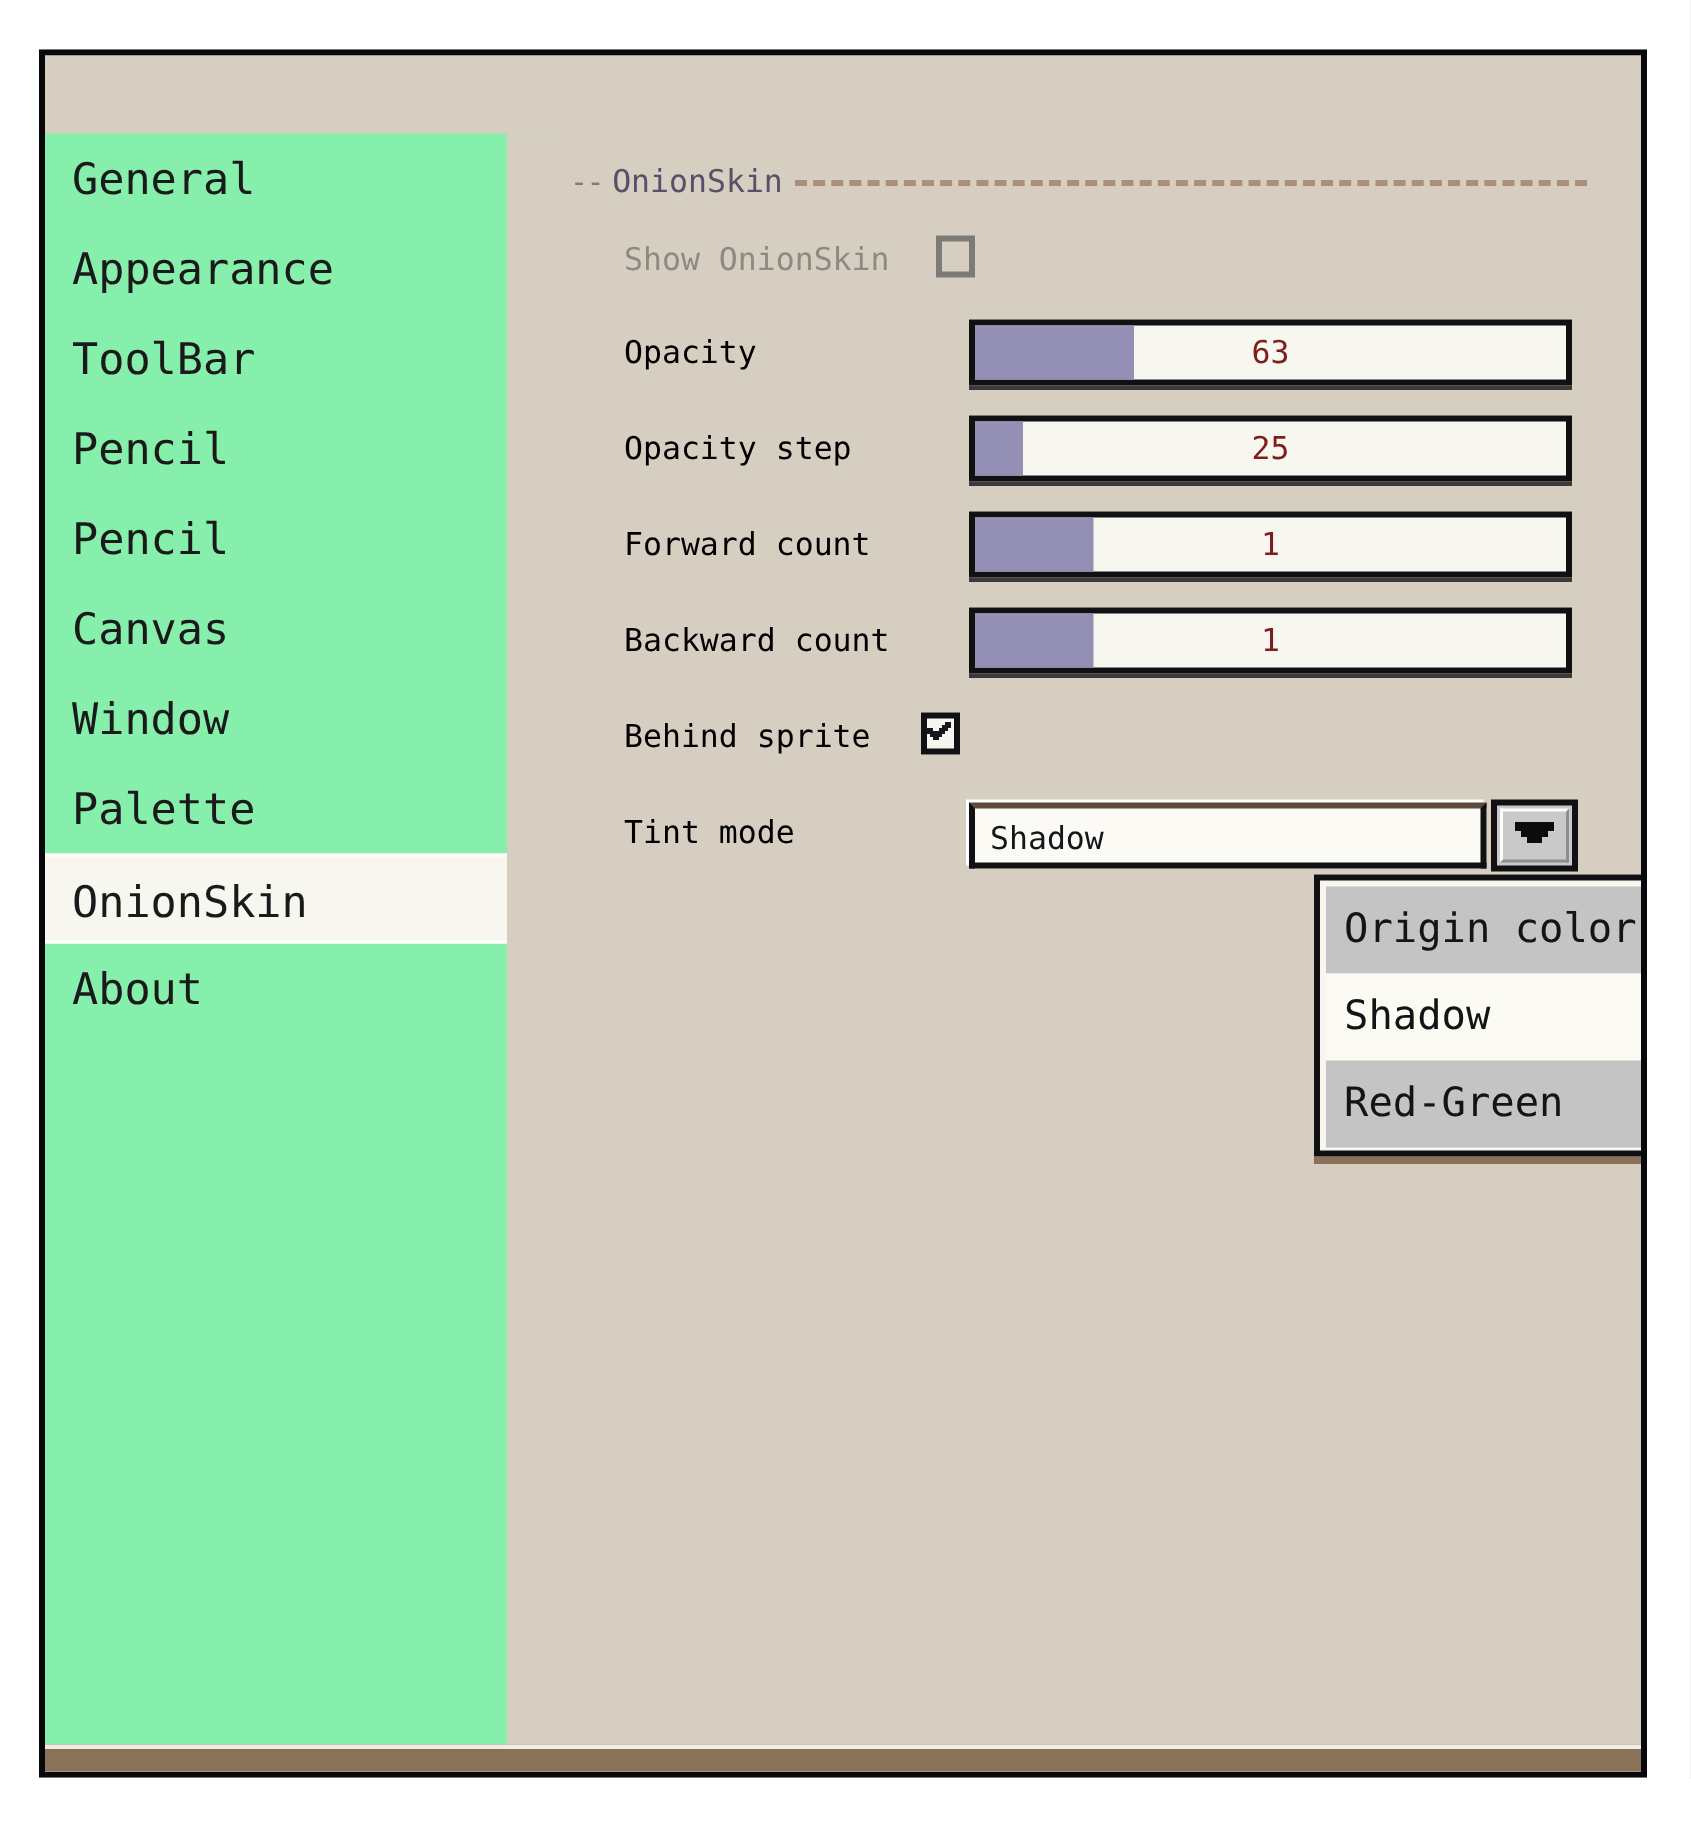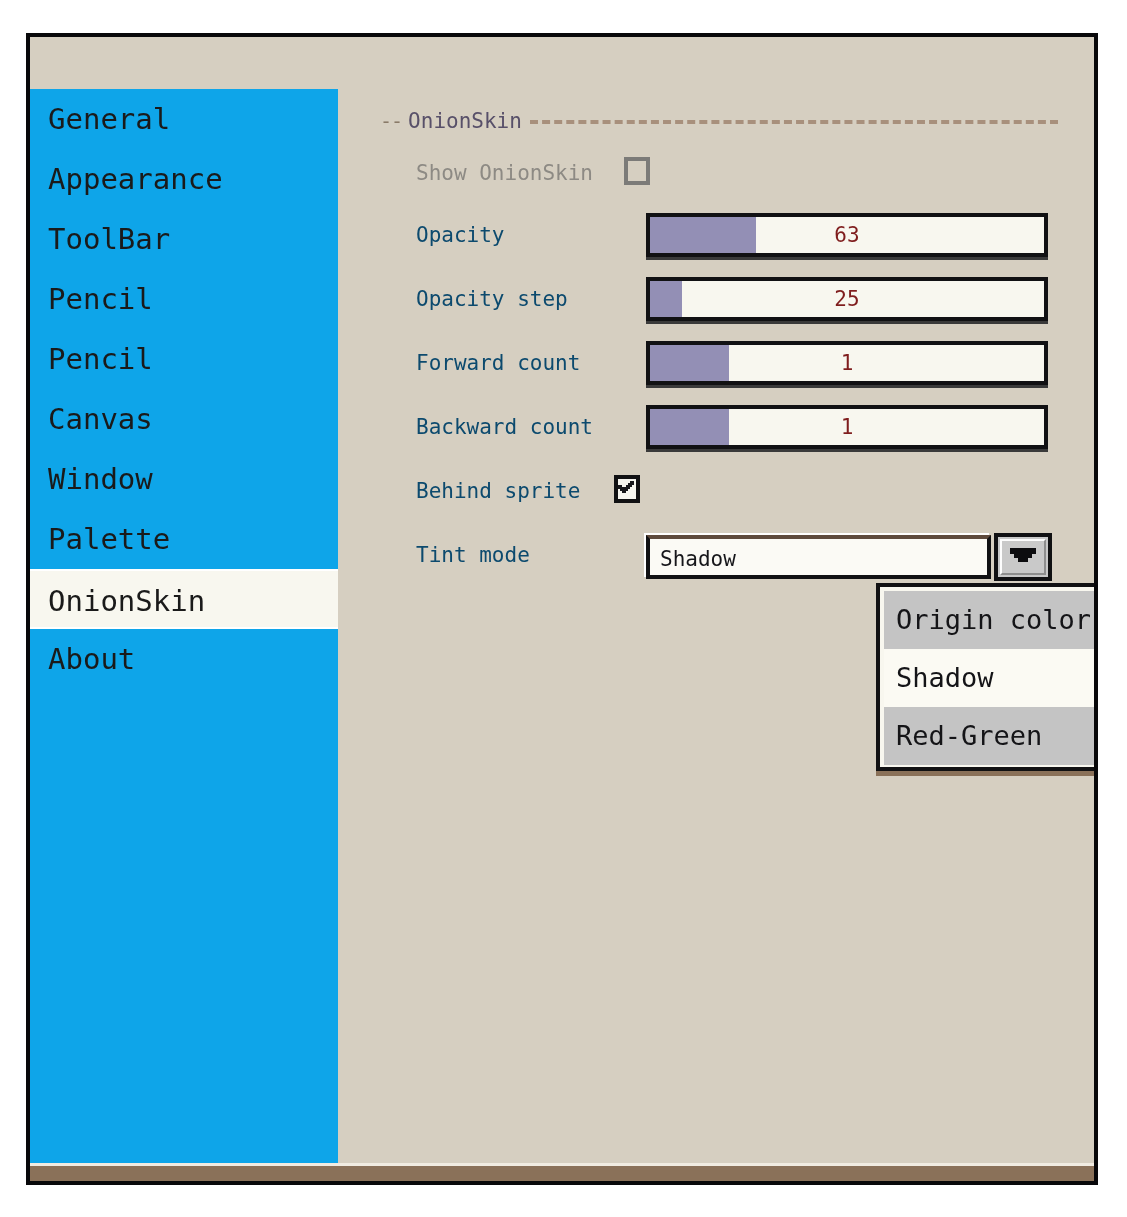--- a/index.html
+++ b/index.html
@@ -70,21 +70,21 @@
   }
   .close-button svg { display:block; margin: 3px auto 0 auto; }
 
   
   .sidebar {
     position: absolute;
     left: 0;
     top: 52px;
     width: 334px;
     bottom: 18px;
-    background: #0ea5e9;
+    background: #86efac;
     border-right: 2px solid #b3b0a6;
     box-sizing: border-box;
   }
   .side-item {
     height: 60px;
     line-height: 60px;
     padding-left: 18px;
     font-size: 29px;
     color: #1a1a1a;
     white-space: nowrap;
@@ -143,21 +143,21 @@
     left: 42px;
     right: 30px;
     height: 44px;
     margin-left: 36px;
   }
   .row-label {
     position: absolute;
     left: 0;
     top: 10px;
     font-size: 21px;
-    color: #0c4a6e;
+    color: #000000;
     white-space: nowrap;
   }
   .row-label.disabled { color: #8d8a84; }
 
   
   .checkbox {
     position: absolute;
     width: 26px;
     height: 28px;
     cursor: pointer;

